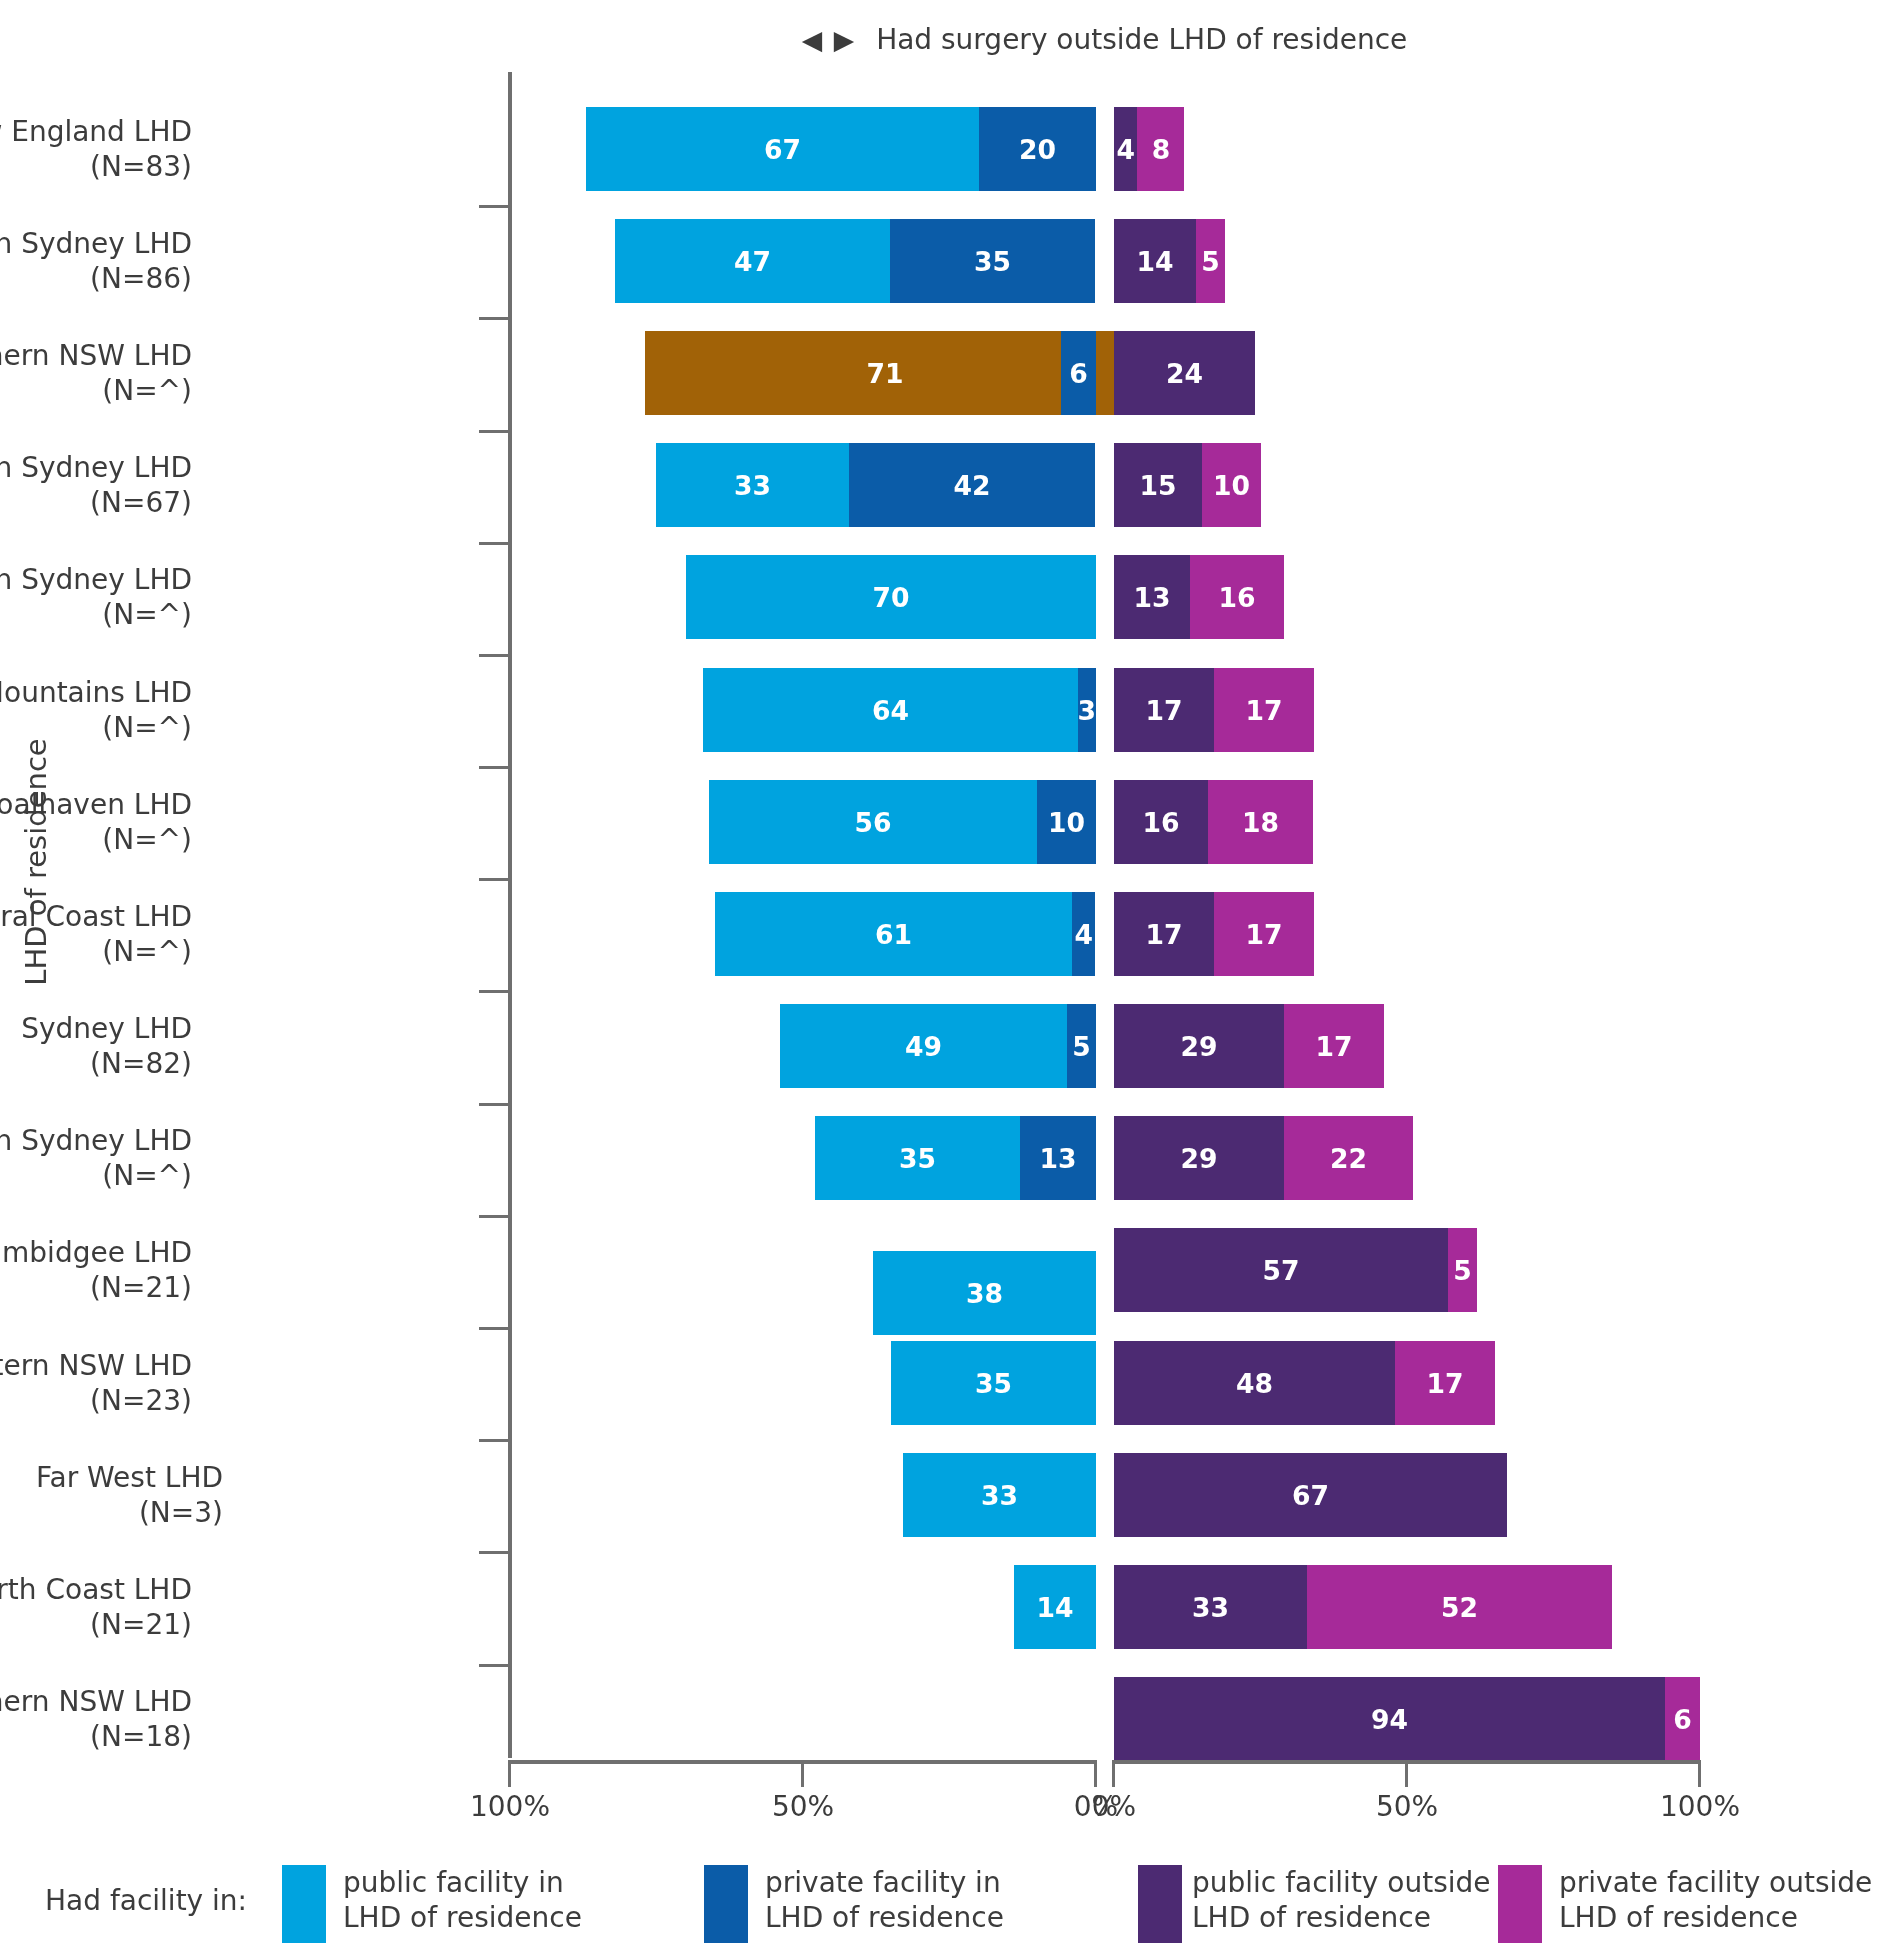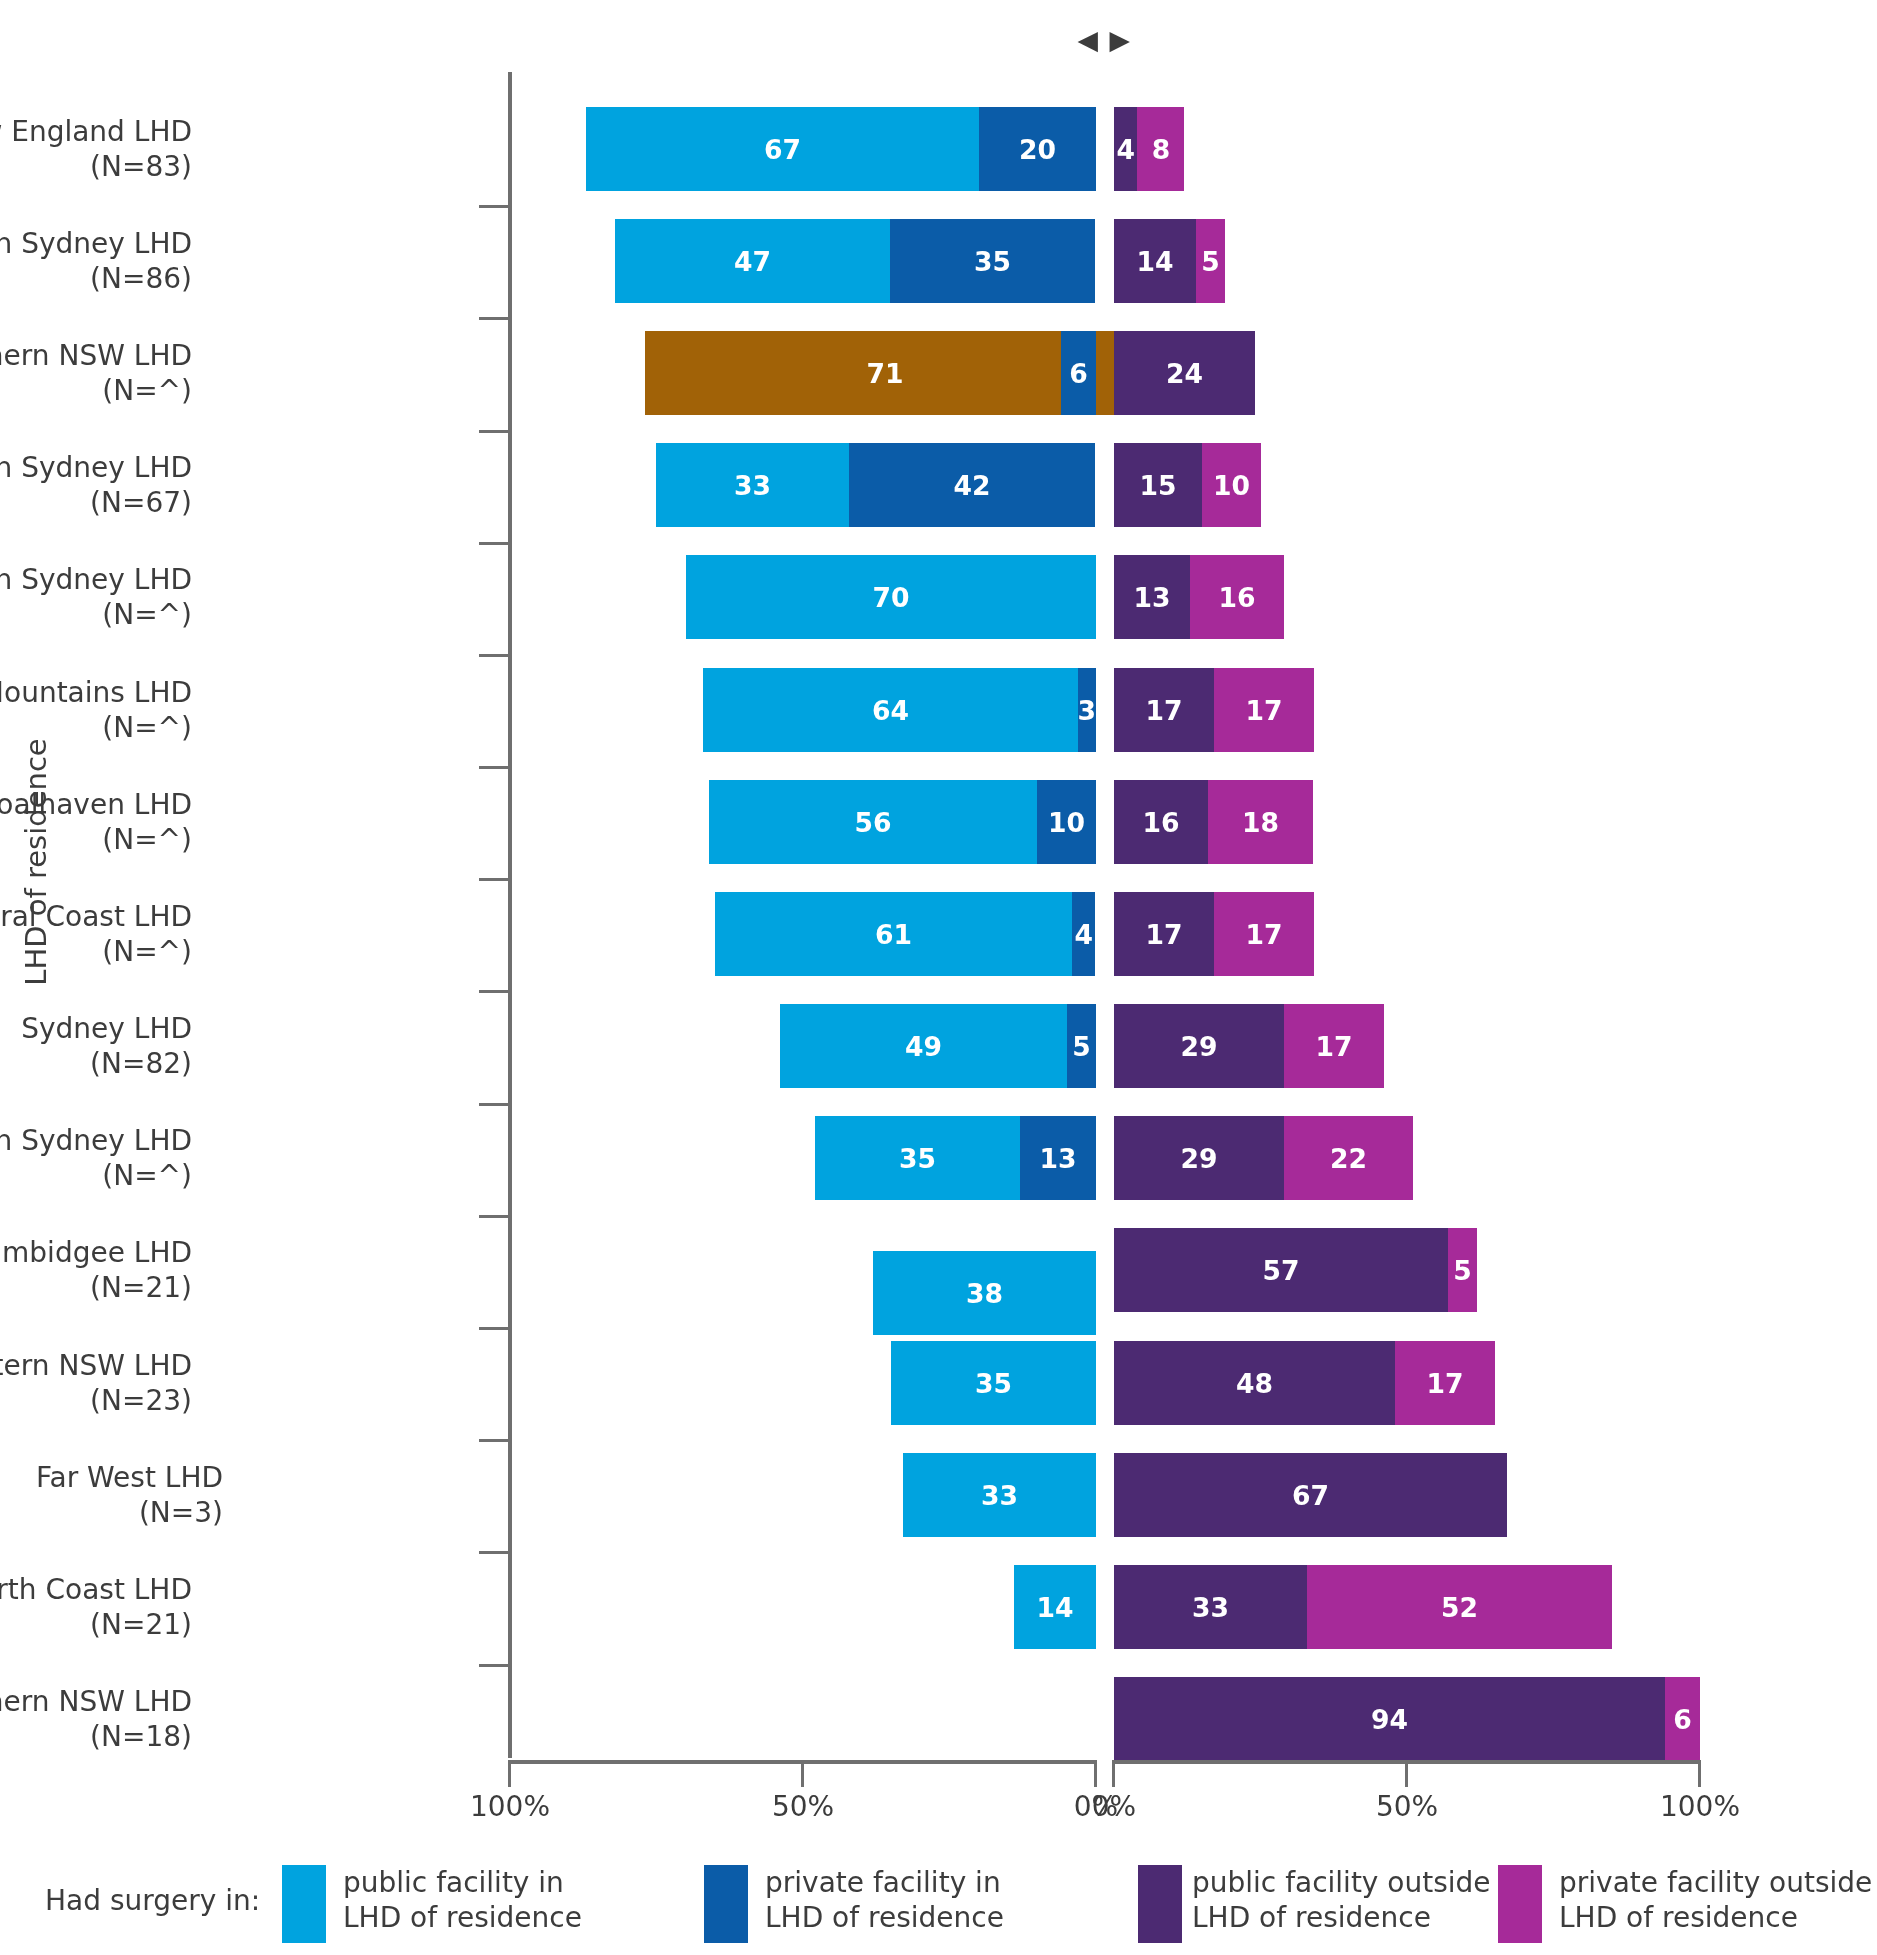--- a/index.html
+++ b/index.html
@@ -76,20 +76,21 @@
   .legend-swatch{width:44px;height:78px;flex:0 0 auto;}
   .legend-text{font-size:28px;line-height:1.24;color:#3c3c3c;white-space:pre-line;padding-top:1.6px;}
 </style>
 </head>
 <body>
 
 <div id="chart-root">
 
   <div class="header-band">
     <span class="dir-arrows">◀ ▶</span>
+    <span>Had surgery outside LHD of residence</span>
   </div>
 
   <div class="y-axis-title">LHD of residence</div>
 
   <div class="plot" id="plot">
     <div class="yspine"></div>
   <div class="row" style="top: 30px;">
         <div class="row-label">Hunter New England LHD
 (N=83)</div>
         <div class="barwrap left" style="left: 586px; width: 510px;">
@@ -387,21 +388,21 @@
       <div class="xlab" style="left: 1096px;">0%</div>
       <div class="xtick" style="left: 1112px;"></div>
       <div class="xlab" style="left: 1114px;">0%</div>
       <div class="xtick" style="left: 1405px;"></div>
       <div class="xlab" style="left: 1407px;">50%</div>
       <div class="xtick" style="left: 1698px;"></div>
       <div class="xlab" style="left: 1700px;">100%</div>
     </div>
 
   <div class="legend" id="legend">
-    <div class="legend-title">Had surgery in:</div>
+    <div class="legend-title">Had facility in:</div>
   <div class="legend-item" style="left: 282px;">
         <div class="legend-swatch" style="background: rgb(0, 163, 223);"></div>
         <div class="legend-text">public facility in
 LHD of residence</div>
       </div>
       <div class="legend-item" style="left: 704px;">
         <div class="legend-swatch" style="background: rgb(11, 92, 168);"></div>
         <div class="legend-text">private facility in
 LHD of residence</div>
       </div>

